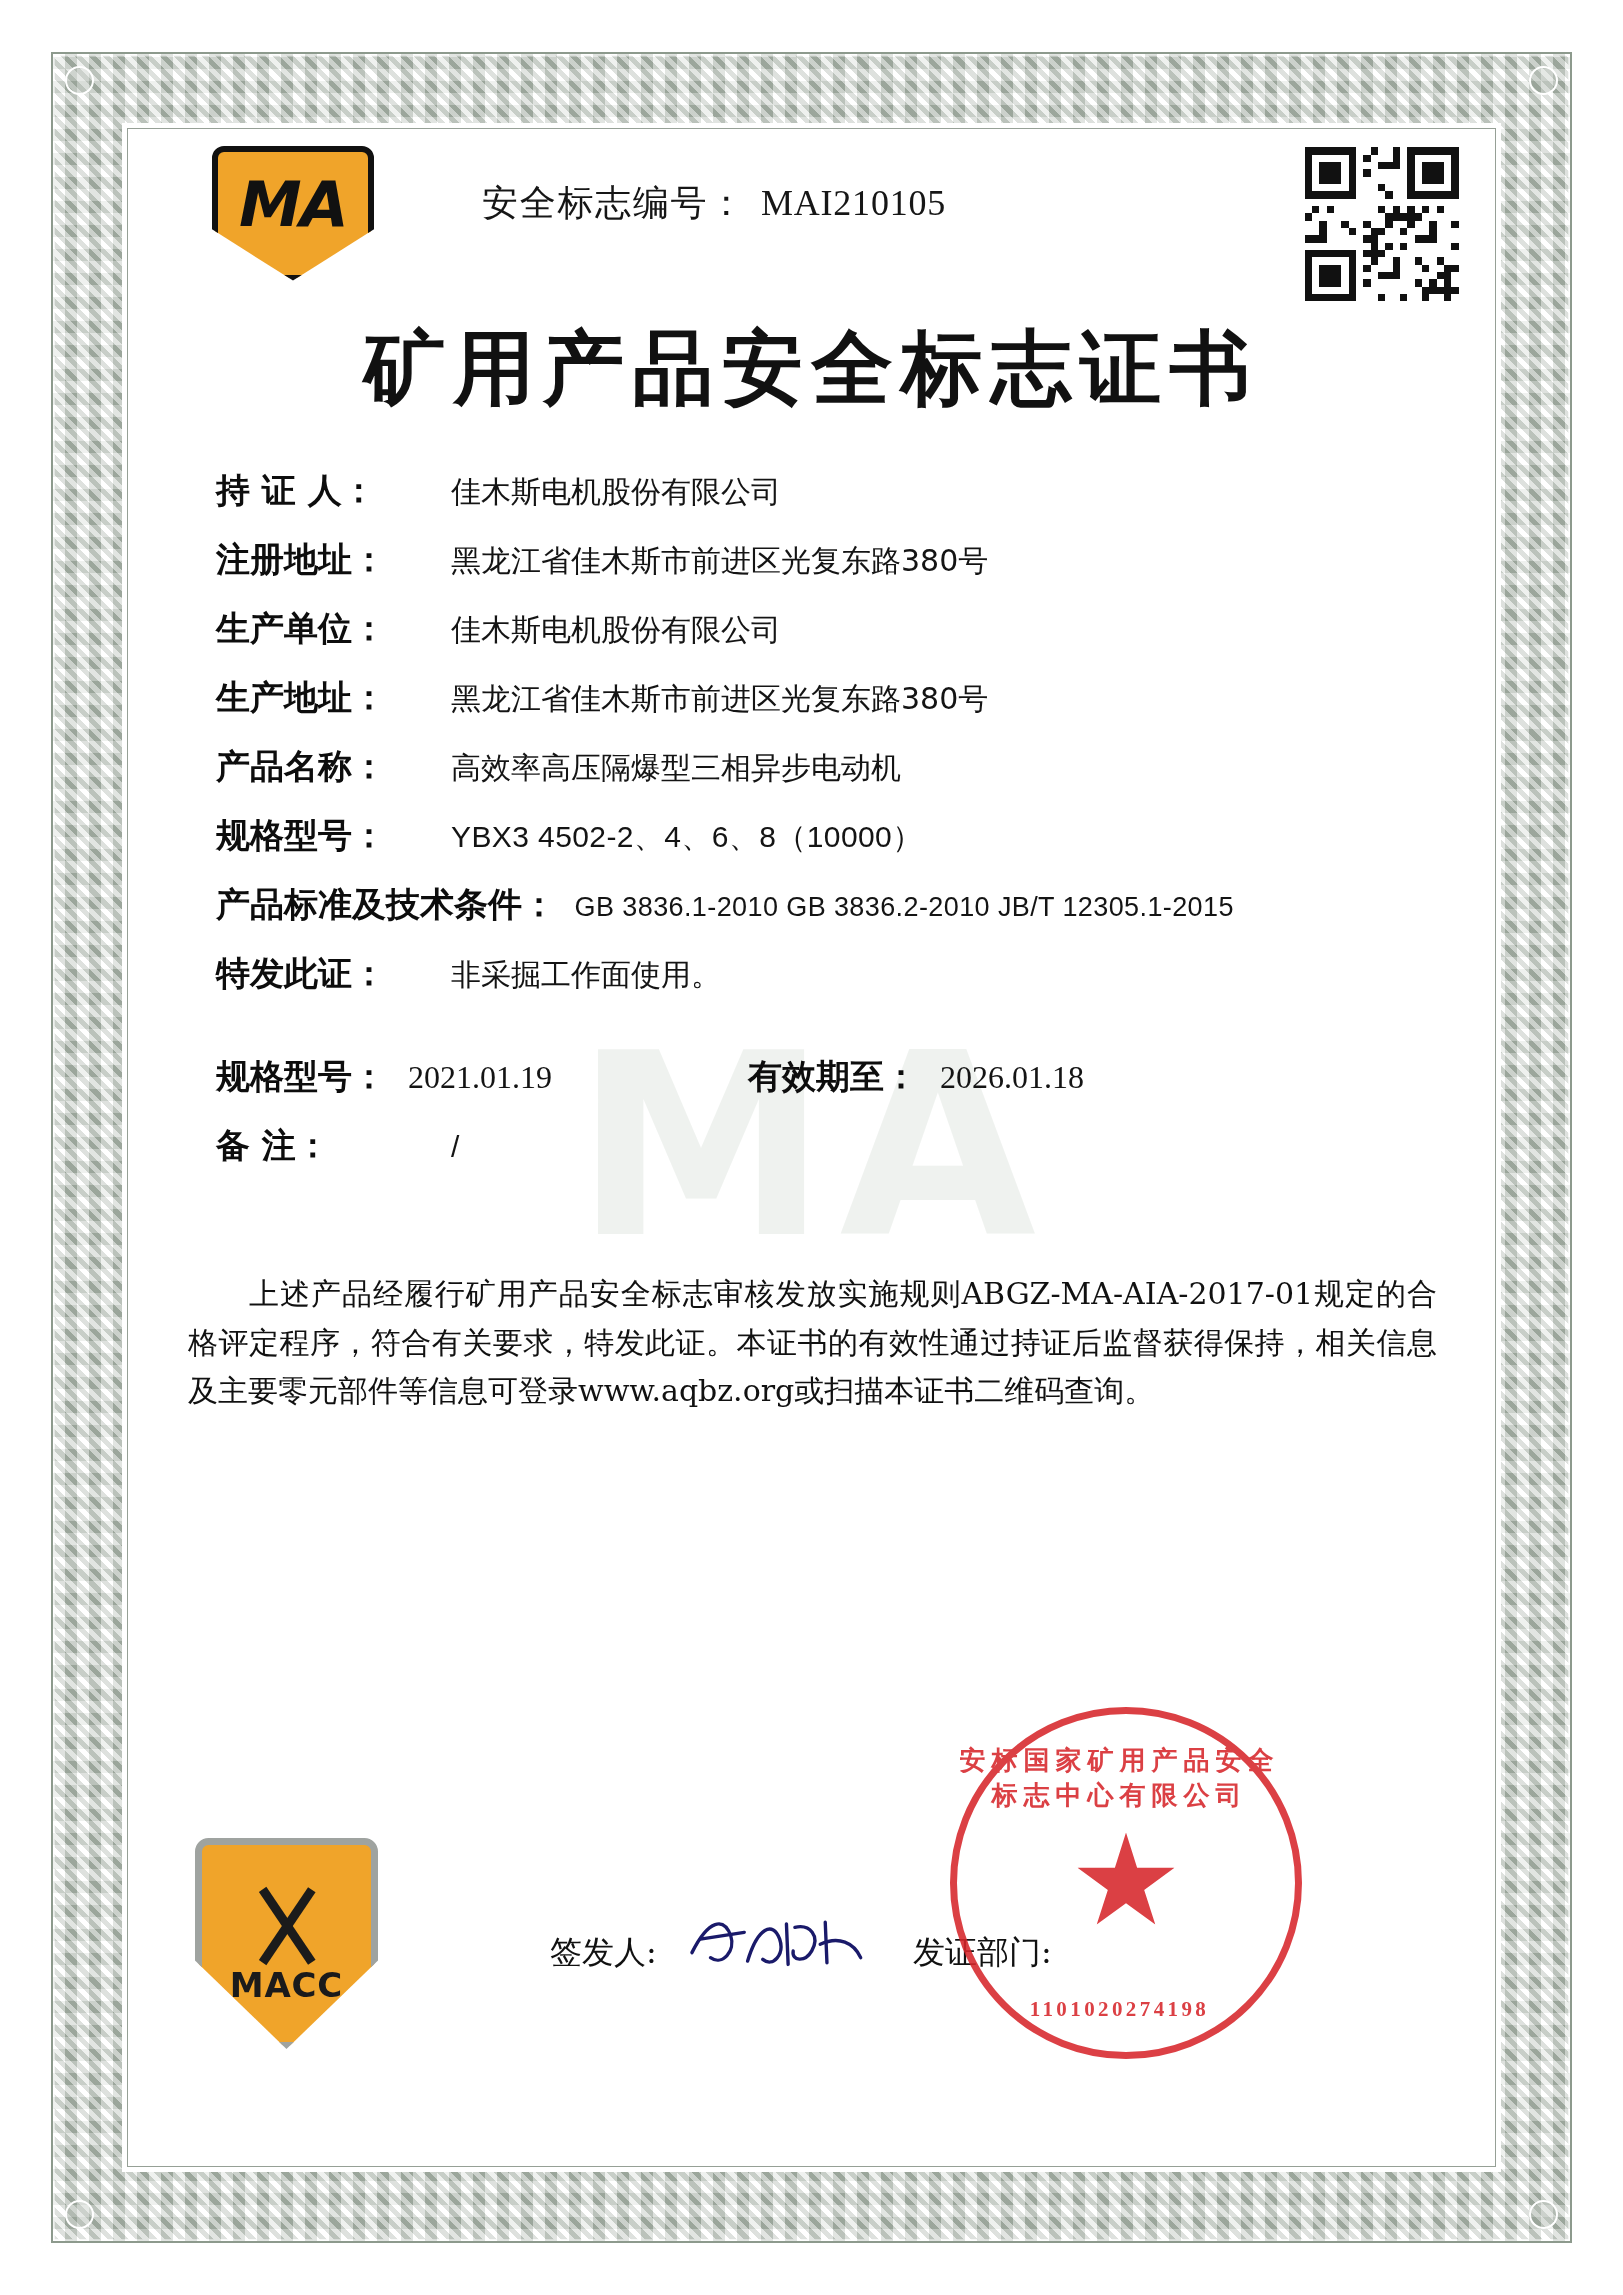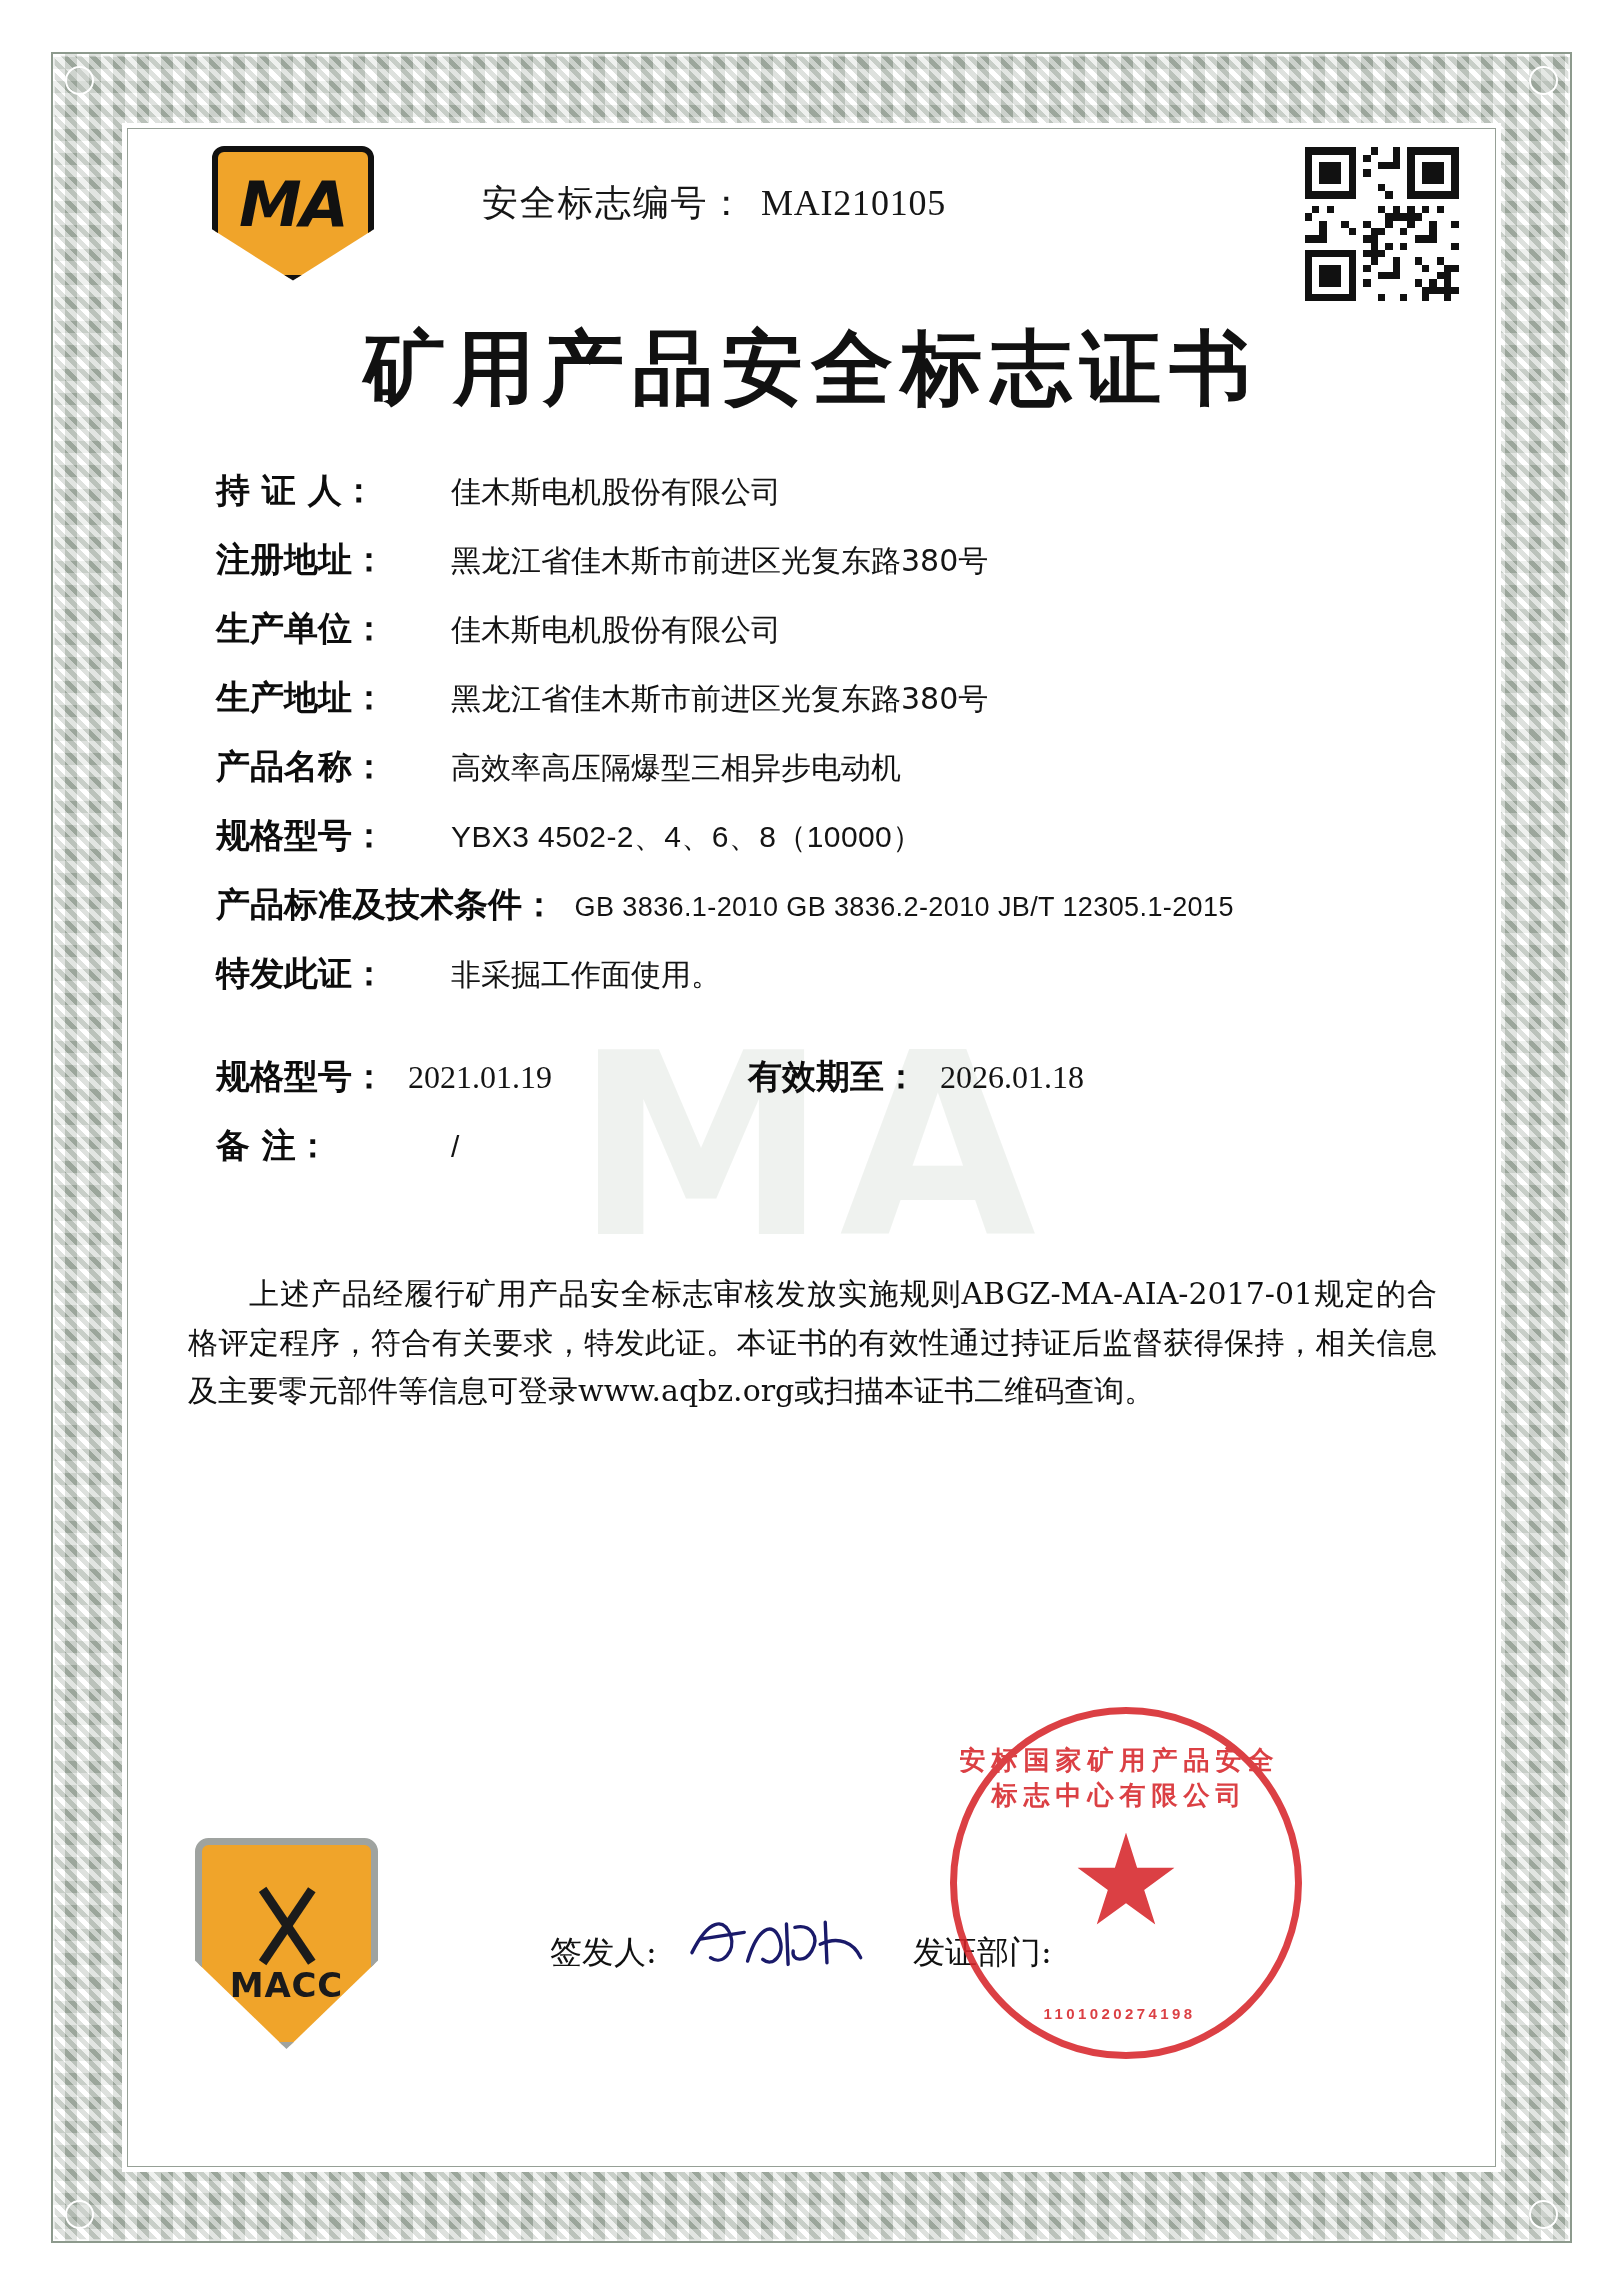--- a/index.html
+++ b/index.html
@@ -343,23 +343,23 @@
     font-family: "DejaVu Sans", sans-serif;
     font-weight: bold;
   }
   .seal-top-text {
     top: 29px;
     font-size: 26px;
     letter-spacing: 6px;
   }
   .seal-bottom-text {
     bottom: 30px;
-    font-size: 15px;
+    font-size: 21px;
     letter-spacing: 3.4px;
-    font-family: Liberation Sans, sans-serif;
+    font-family: Liberation Serif, serif;
   }
 </style>
 </head>
 <body>
 
 <div class="page">
 
   <div class="border-outer">
     <div class="border-pattern"></div>
     <div class="corner-circle corner-tl"></div>

